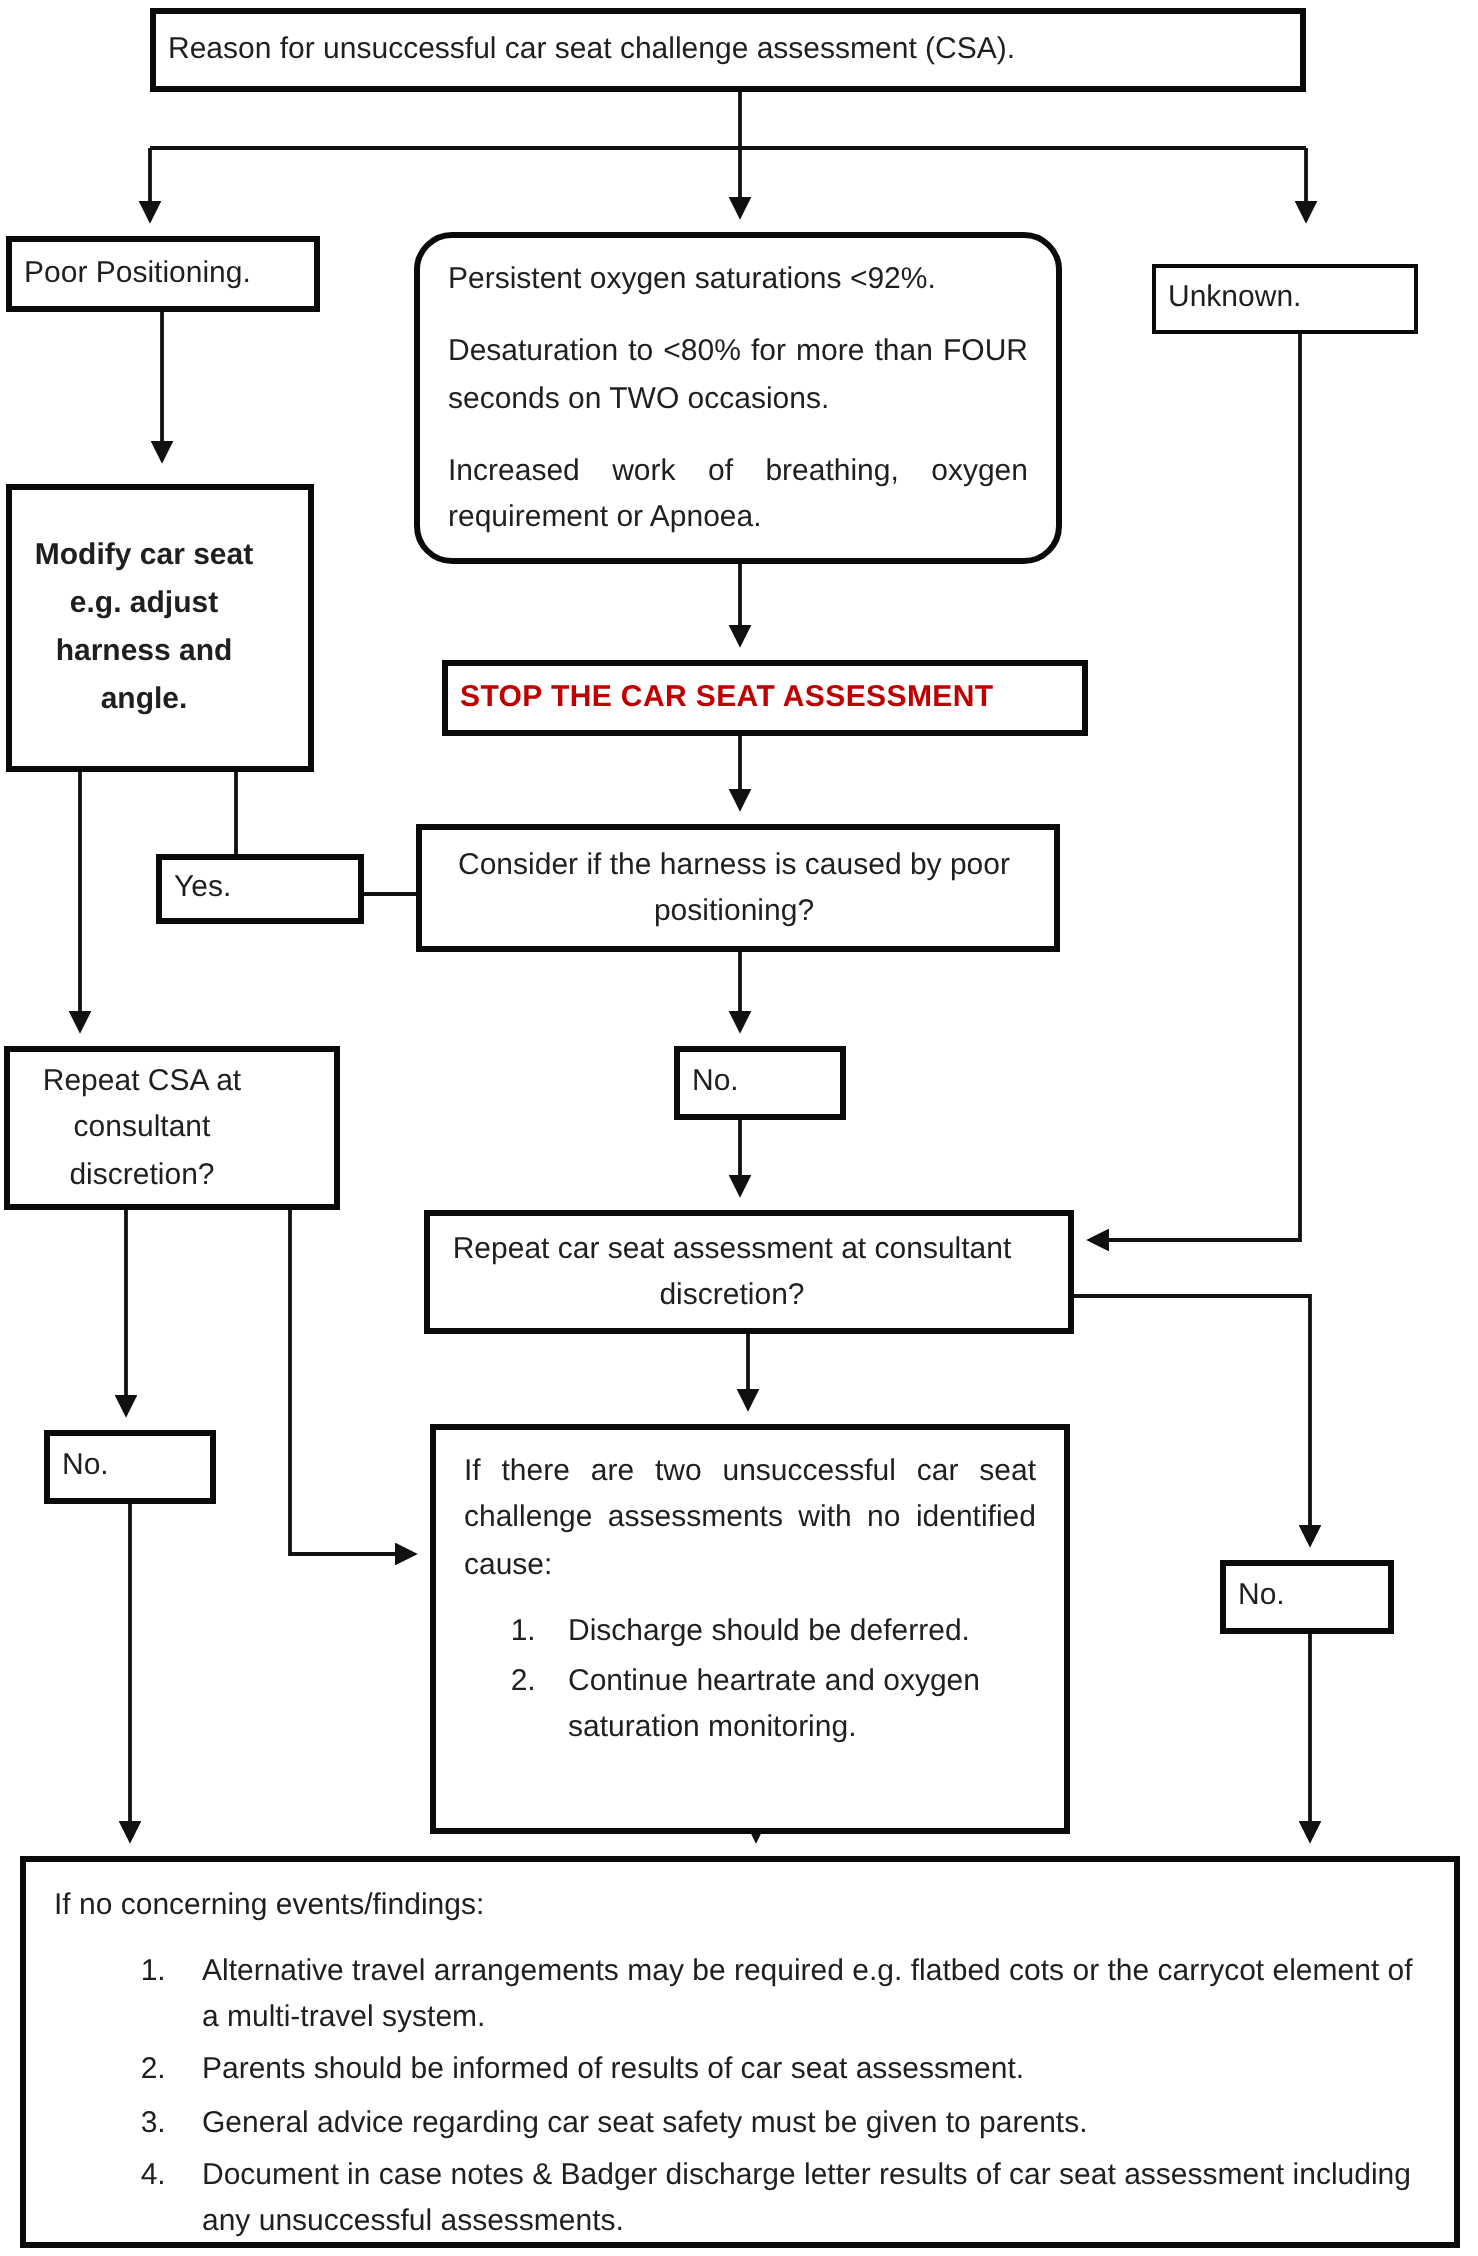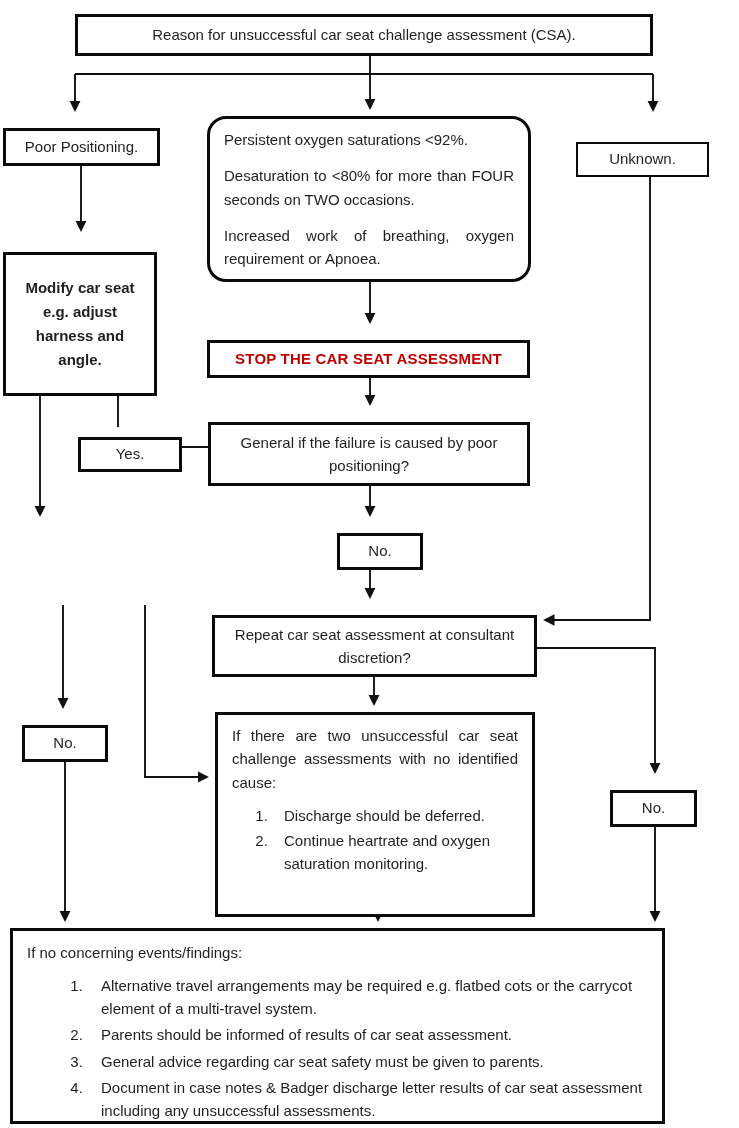--- a/index.html
+++ b/index.html
@@ -21,23 +21,22 @@
     position: absolute;
     box-sizing: border-box;
     border: 3px solid #0a0a0a;
     background: #ffffff;
     font-size: 15px;
     line-height: 1.35;
   }
   .center {
     display: flex;
     align-items: center;
-    justify-content: center;
+    justify-content: flex-start;
     text-align: center;
-    margin-top: 10px;
   }
   .node .pad { padding: 2px 6px; }
   .textblock { padding: 9px 14px; }
   .textblock p { margin: 0 0 13px 0; text-align: justify; line-height: 1.55; }
   .textblock p:last-child { margin-bottom: 0; }
   .stop-label {
     color: #c00000;
     font-weight: bold;
     letter-spacing: 0.2px;
   }
@@ -102,36 +101,39 @@
   </div>
 
   <div class="node center" style="left:576px; top:132px; width:133px; height:35px; border-width:2px;">
     <span class="pad">Unknown.</span>
   </div>
 
   <div class="node center" style="left:3px; top:242px; width:154px; height:144px; line-height:1.6;font-weight:bold;">
     <span class="pad" style="max-width:120px;">Modify car seat e.g. adjust harness and angle.</span>
   </div>
 
-  <div class="node center" style="left:207px; top:330px; width:323px; height:38px;">
+  <div class="node center" style="left:221px; top:330px; width:323px; height:38px;">
     <span class="pad stop-label">STOP THE CAR SEAT ASSESSMENT</span>
   </div>
 
   <div class="node center" style="left:208px; top:412px; width:322px; height:64px; line-height:1.55;">
-    <span class="pad" style="max-width:300px;">General if the failure is caused by poor positioning?</span>
+    <span class="pad" style="max-width:300px;">Consider if the harness is caused by poor positioning?</span>
   </div>
 
   <div class="node center" style="left:78px; top:427px; width:104px; height:35px;">
     <span class="pad">Yes.</span>
   </div>
 
   <div class="node center" style="left:337px; top:523px; width:86px; height:37px;">
     <span class="pad">No.</span>
   </div>
 
+  <div class="node center" style="left:2px; top:523px; width:168px; height:82px; line-height:1.55;">
+    <span class="pad" style="max-width:120px;">Repeat CSA at consultant discretion?</span>
+  </div>
 
   <div class="node center" style="left:212px; top:605px; width:325px; height:62px; line-height:1.55;">
     <span class="pad" style="max-width:290px;">Repeat car seat assessment at consultant discretion?</span>
   </div>
 
   <div class="node center" style="left:22px; top:715px; width:86px; height:37px;">
     <span class="pad">No.</span>
   </div>
 
   <div class="node center" style="left:610px; top:780px; width:87px; height:37px;">
@@ -139,21 +141,21 @@
   </div>
 
   <div class="node textblock two-box" style="left:215px; top:712px; width:320px; height:205px;">
     <p class="intro">If there are two unsuccessful car seat challenge assessments with no identified cause:</p>
     <ol class="items">
       <li>Discharge should be deferred.</li>
       <li>Continue heartrate and oxygen saturation monitoring.</li>
     </ol>
   </div>
 
-  <div class="node final-box" style="left:10px; top:928px; width:655px; height:196px;">
+  <div class="node final-box" style="left:10px; top:928px; width:720px; height:196px;">
     <p class="intro">If no concerning events/findings:</p>
     <ol class="items">
       <li>Alternative travel arrangements may be required e.g. flatbed cots or the carrycot element of a multi-travel system.</li>
       <li>Parents should be informed of results of car seat assessment.</li>
       <li>General advice regarding car seat safety must be given to parents.</li>
       <li>Document in case notes &amp; Badger discharge letter results of car seat assessment including any unsuccessful assessments.</li>
     </ol>
   </div>
 
 </div>

